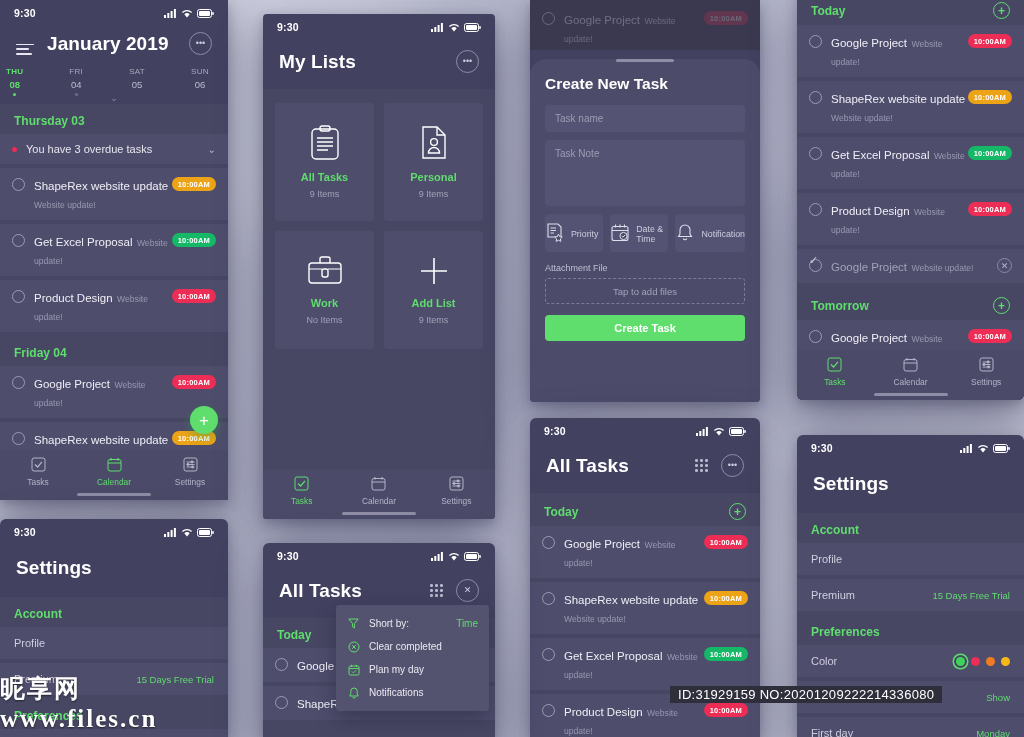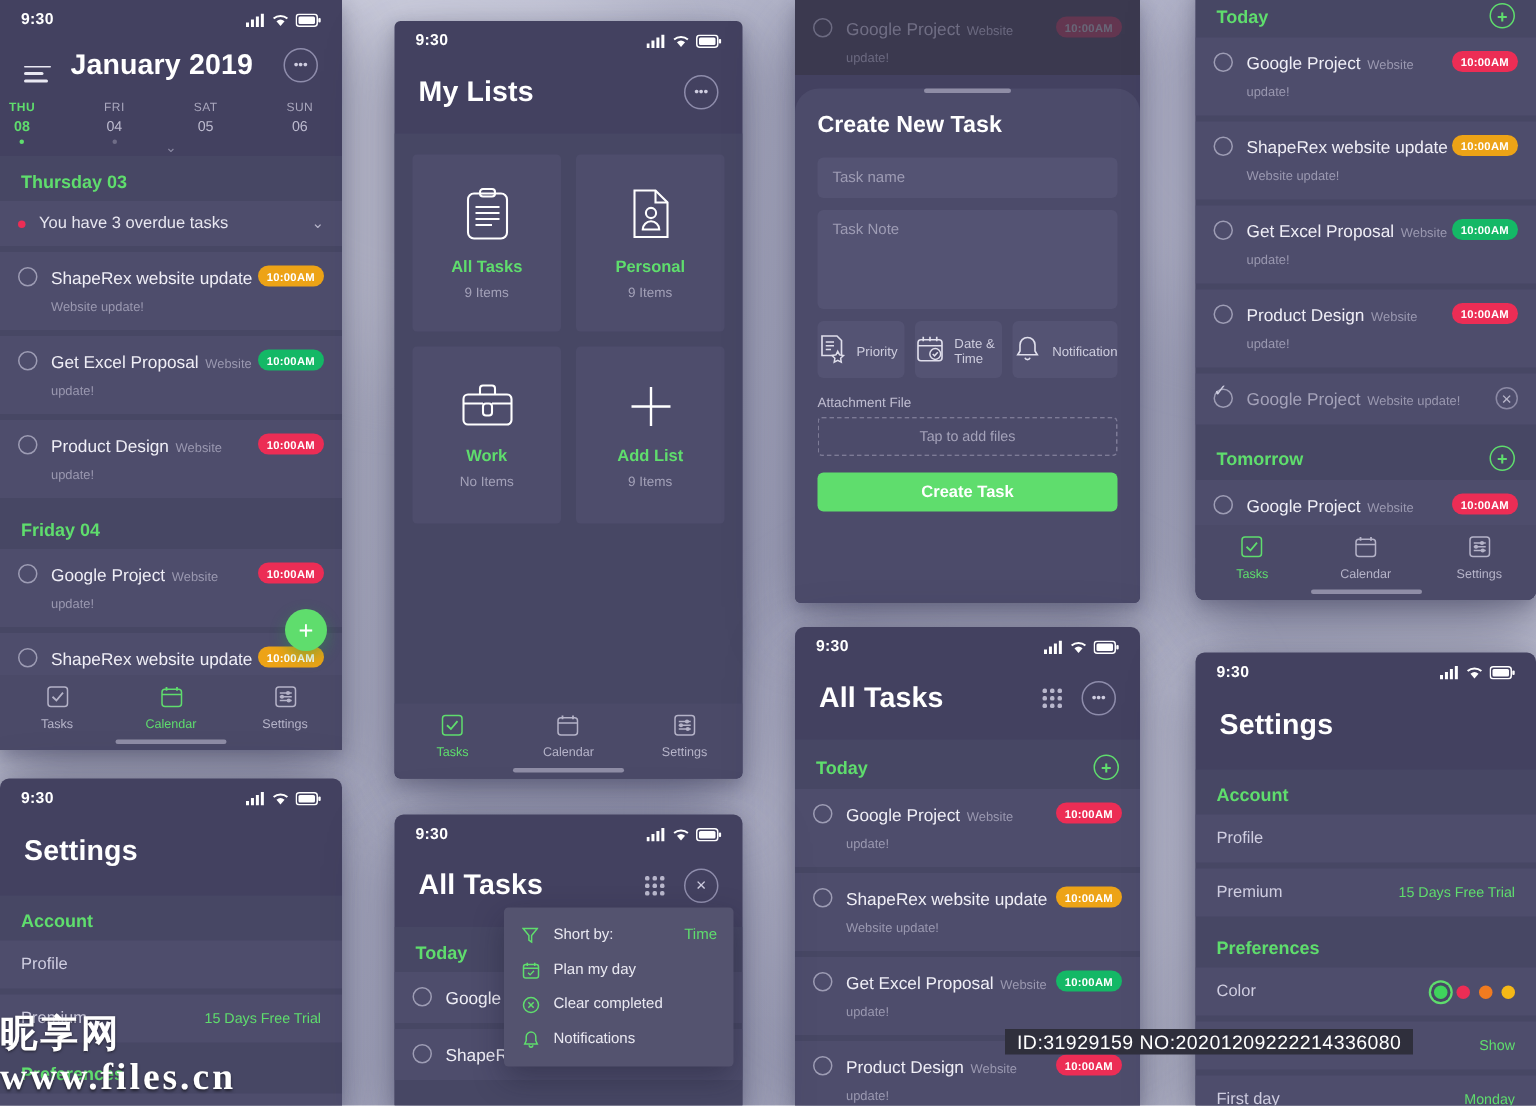--- a/index.html
+++ b/index.html
@@ -801,37 +801,37 @@
           <svg width="11" height="11" viewBox="0 0 11 11">
             <path d="M.8 1 H10.2 L6.4 5.6 V10 L4.6 8.8 V5.6 Z" stroke="#5fdd6d" stroke-width="1" fill="none"></path>
           </svg>
         </span>
       <span class="lab">Short by:</span>
       <span class="val">Time</span>
     </div>
     <div class="mi">
       <span class="ico">
           <svg width="12" height="12" viewBox="0 0 12 12">
+            <circle cx="6" cy="6" r="5" stroke="#5fdd6d" fill="none"></circle>
+            <path d="M4.2 4.2 L7.8 7.8 M7.8 4.2 L4.2 7.8" stroke="#5fdd6d" stroke-width="1"></path>
+          </svg>
+        </span>
+      <span class="lab">Clear completed</span>
+      <span class="val"></span>
+    </div>
+    <div class="mi">
+      <span class="ico">
+          <svg width="12" height="12" viewBox="0 0 12 12">
             <rect x="1" y="2" width="10" height="9" rx="1.5" stroke="#5fdd6d" fill="none"></rect>
             <path d="M1 4.5 H11" stroke="#5fdd6d" stroke-width=".9"></path>
             <path d="M3.5 .8 V3 M8.5 .8 V3" stroke="#5fdd6d" stroke-width="1"></path>
             <path d="M4 7.5 L5.4 8.9 L8 6.2" stroke="#5fdd6d" stroke-width=".9" fill="none"></path>
           </svg>
         </span>
       <span class="lab">Plan my day</span>
-      <span class="val"></span>
-    </div>
-    <div class="mi">
-      <span class="ico">
-          <svg width="12" height="12" viewBox="0 0 12 12">
-            <circle cx="6" cy="6" r="5" stroke="#5fdd6d" fill="none"></circle>
-            <path d="M4.2 4.2 L7.8 7.8 M7.8 4.2 L4.2 7.8" stroke="#5fdd6d" stroke-width="1"></path>
-          </svg>
-        </span>
-      <span class="lab">Clear completed</span>
       <span class="val"></span>
     </div>
     <div class="mi">
       <span class="ico">
           <svg width="12" height="12" viewBox="0 0 12 12">
             <path d="M6 1 a3.2 3.2 0 0 1 3.2 3.2 v2.6 L10.2 9 H1.8 L2.8 6.8 V4.2 A3.2 3.2 0 0 1 6 1 Z" stroke="#5fdd6d" stroke-width="1" fill="none"></path>
             <path d="M4.8 9.9 a1.2 1.2 0 0 0 2.4 0" stroke="#5fdd6d" stroke-width="1" fill="none"></path>
           </svg>
         </span>
       <span class="lab">Notifications</span>

